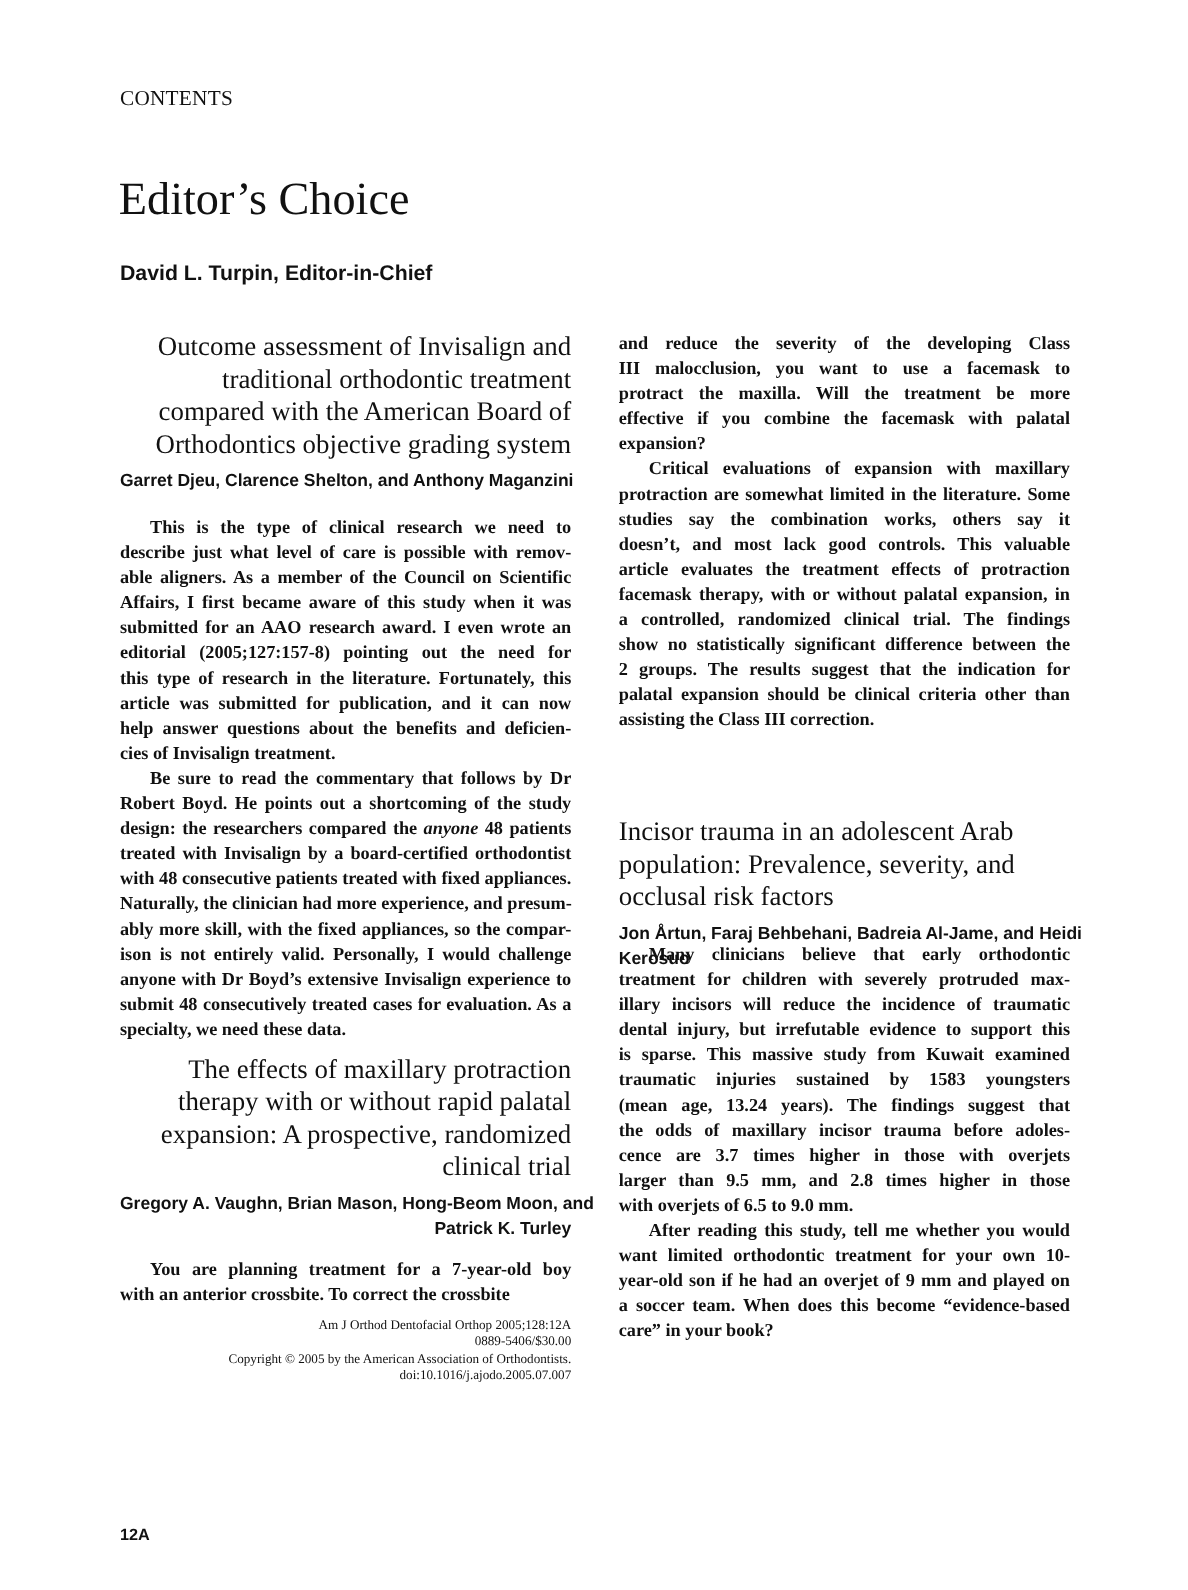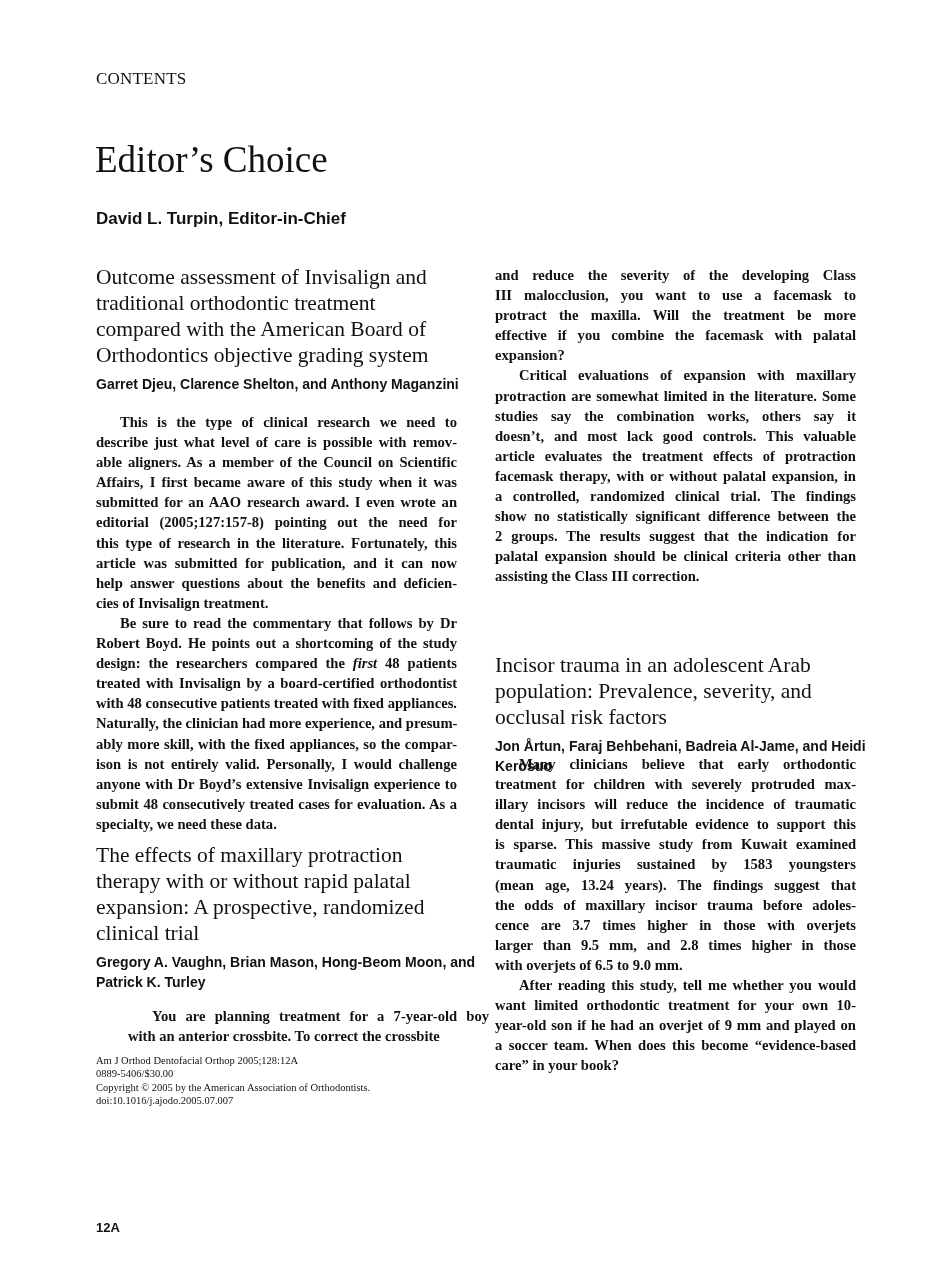--- a/index.html
+++ b/index.html
@@ -4,21 +4,21 @@
   <style>
     html, body { margin: 0; padding: 0; background: #ffffff; }
     body { width: 950px; height: 1272px; position: relative; overflow: hidden; color: #111; }
     .serif { font-family: "Liberation Serif", "DejaVu Serif", serif; }
     .sans { font-family: "Liberation Sans", "DejaVu Sans", sans-serif; }
     .abs { position: absolute; }
     .section-label { left: 96px; top: 69px; font-size: 17px; letter-spacing: 0.2px; }
     .page-title { left: 95px; top: 138px; font-size: 37px; line-height: 44px; }
     .editor-line { left: 96px; top: 209px; font-size: 17px; font-weight: bold; }
     .col { width: 361px; }
-    .col-left { left: 96px; }
+    .col-left { left: 96px; text-align: right; }
     .col-right { left: 495px; }
     .art-title { font-size: 21.5px; line-height: 26px; margin: 0; font-weight: normal; }
     .authors { font-size: 14px; font-weight: bold; line-height: 20px; margin: 6px 0 0 0; }
     .body { font-size: 14.6px; line-height: 20.1px; text-align: justify; margin: 0; }
     .body .ln { display: block; text-align-last: justify; white-space: nowrap; font-weight: bold; }
     .body .ln.last { text-align-last: left; }
     .indent { padding-left: 24px; }
     .footnote { font-size: 10.5px; line-height: 13.4px; }
     .folio { left: 96px; top: 1220px; font-size: 13px; font-weight: bold; }
   </style>
@@ -48,21 +48,21 @@
       <span class="ln">submitted for an AAO research award. I even wrote an</span>
       <span class="ln">editorial (2005;127:157-8) pointing out the need for</span>
       <span class="ln">this type of research in the literature. Fortunately, this</span>
       <span class="ln">article was submitted for publication, and it can now</span>
       <span class="ln">help answer questions about the benefits and deficien-</span>
       <span class="ln last">cies of Invisalign treatment.</span>
     </div>
   <div id="a0p1">
       <span class="ln indent">Be sure to read the commentary that follows by Dr</span>
       <span class="ln">Robert Boyd. He points out a shortcoming of the study</span>
-      <span class="ln">design: the researchers compared the <em>first</em> 48 patients</span>
+      <span class="ln">design: the researchers compared the <em>anyone</em> 48 patients</span>
       <span class="ln">treated with Invisalign by a board-certified orthodontist</span>
       <span class="ln">with 48 consecutive patients treated with fixed appliances.</span>
       <span class="ln">Naturally, the clinician had more experience, and presum-</span>
       <span class="ln">ably more skill, with the fixed appliances, so the compar-</span>
       <span class="ln">ison is not entirely valid. Personally, I would challenge</span>
       <span class="ln">anyone with Dr Boyd’s extensive Invisalign experience to</span>
       <span class="ln">submit 48 consecutively treated cases for evaluation. As a</span>
       <span class="ln last">specialty, we need these data.</span>
     </div>
 </div>
@@ -73,21 +73,21 @@
     <span style="display:block">therapy with or without rapid palatal</span>
     <span style="display:block">expansion: A prospective, randomized</span>
     <span style="display:block">clinical trial</span>
   </h2>
   <div class="sans authors">
     <span style="display:block;white-space:nowrap;">Gregory A. Vaughn, Brian Mason, Hong-Beom Moon, and</span>
     <span style="display:block">Patrick K. Turley</span>
   </div>
 </div>
 
-<div class="abs col col-left serif body" style="top:1006px;margin-left:32px;">
+<div class="abs col col-left serif body" style="top:1006px;">
   <div id="a1pl0">
       <span class="ln indent">You are planning treatment for a 7-year-old boy</span>
       <span class="ln last">with an anterior crossbite. To correct the crossbite</span>
     </div>
 </div>
 
 <div class="abs col col-left serif footnote" style="top:1054px;">
   <div>Am J Orthod Dentofacial Orthop 2005;128:12A</div>
   <div>0889-5406/$30.00</div>
   <div>Copyright © 2005 by the American Association of Orthodontists.</div>

